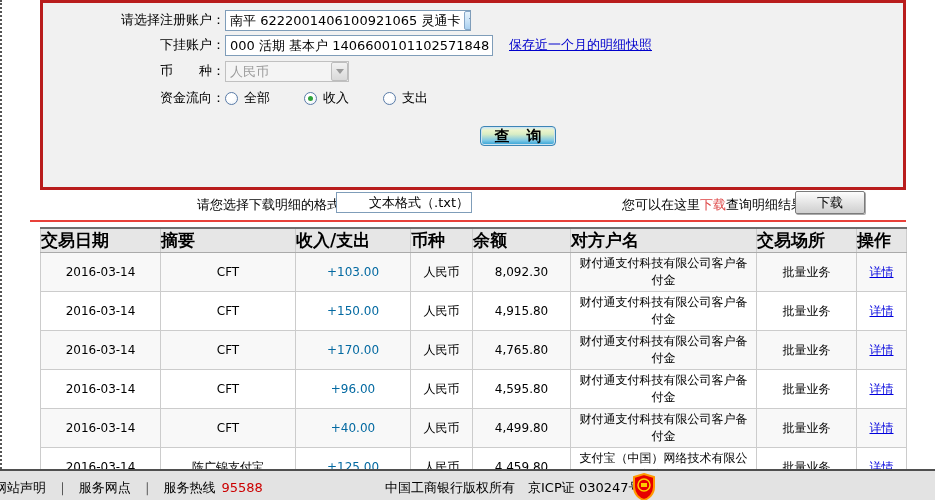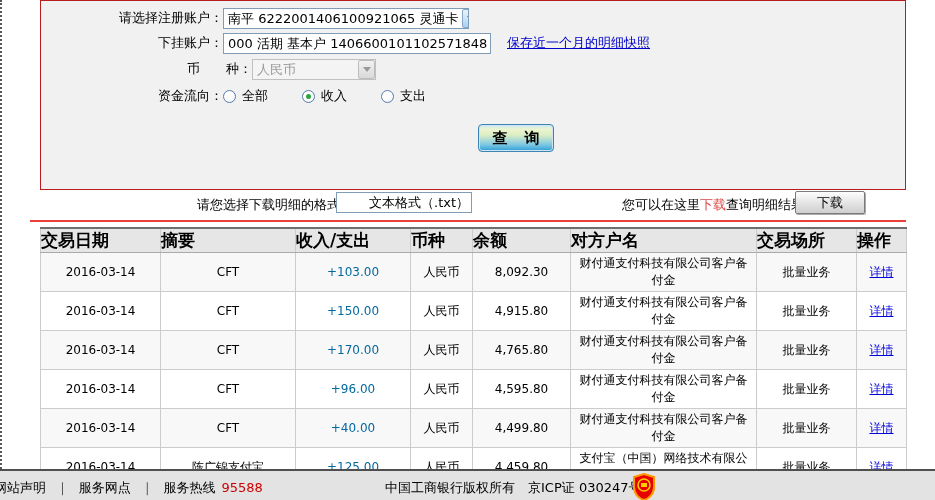--- a/index.html
+++ b/index.html
@@ -5,21 +5,21 @@
   * { margin:0; padding:0; box-sizing:border-box; }
   html,body { width:935px; height:500px; background:#fff; overflow:hidden;
               font-family:"DejaVu Sans", sans-serif; font-size:13px; color:#000; }
   #stage { position:relative; width:935px; height:500px; }
 
   #left-dotted { position:absolute; left:0; top:0; height:500px; width:2px;
                  border-left:2px dotted #555; }
 
   
   .panel { position:absolute; left:40px; top:0; width:866px; height:190px;
-           background:#f1f1f1; border:1px solid #b91c1c; }
+           background:#f1f1f1; border:3px solid #b91c1c; }
   .frow { position:absolute; left:0; display:flex; align-items:center; height:22px; }
   .frow .lbl { width:182px; text-align:right; white-space:pre; }
 
   .xpsel { display:flex; align-items:flex-end; background:#fff;
            border:1px solid #7f9db9; height:21px; overflow:hidden; }
   .xpsel .txt { padding:0 4px; white-space:nowrap; font-size:13px; }
   .xpsel .arrow { margin-left:auto; width:17px; height:19px; flex:0 0 17px;
                   background:linear-gradient(180deg,#e6f2fc 0%,#cfe6f8 45%,#a9d0f0 100%);
                   border:1px solid #86a7c8; border-radius:2px;
                   display:flex; align-items:center; justify-content:center; }
@@ -34,21 +34,21 @@
   .snap-link { margin-left:16px; color:#0000cc; text-decoration:underline; cursor:pointer; }
 
   .radio-group { display:flex; align-items:center;justify-content:space-between; }
   .radio { width:13px; height:13px; border-radius:50%; border:1px solid #5a7ca8;
            background:radial-gradient(circle at 35% 30%, #fff 40%, #e8eef5);
            margin-right:6px; position:relative; }
   .radio.checked::after { content:""; position:absolute; left:3px; top:3px;
            width:5px; height:5px; border-radius:50%; background:#2fa33b; }
   .radio-item { display:flex; align-items:center; margin-right:34px; }
 
-  .query-btn { position:absolute; left:437px; top:123px; width:76px; height:28px;
+  .query-btn { position:absolute; left:437px; top:123px; width:76px; height:20px;
     border:1px solid #3c85b5; border-radius:4px; cursor:pointer;
     background:linear-gradient(180deg,#cdeaf5 0%,#ecf4cd 18%,#d9edc4 40%,#7ec8e4 75%,#2d9fd6 100%);
     font-size:15px; font-weight:bold; letter-spacing:6px; padding-left:6px;
     font-family:"DejaVu Sans", sans-serif; color:#000;
     box-shadow:0 0 0 1px #cfe4f0 inset; }
 
   
   .dl-label { position:absolute; left:197px; top:196px; }
   .dl-select { position:absolute; left:336px; top:192px; width:136px;padding-left:28px; }
   .dl-hint { position:absolute; left:622px; top:196px; white-space:nowrap; }
@@ -106,21 +106,21 @@
 
     <div class="frow" style="top:31px;">
       <span class="lbl">下挂账户：</span>
       <div class="xpsel" style="width:268px;">
         <span class="txt">000 活期 基本户  1406600101102571848</span>
 
       </div>
       <a class="snap-link">保存近一个月的明细快照</a>
     </div>
 
-    <div class="frow" style="top:57px;padding-left:29px;">
+    <div class="frow" style="top:57px;">
       <span class="lbl">币　　种：</span>
       <div class="xpsel disabled" style="width:124px;">
         <span class="txt">人民币</span>
         <span class="arrow">
             <i></i>
           </span>
       </div>
     </div>
 
     <div class="frow" style="top:84px;">

